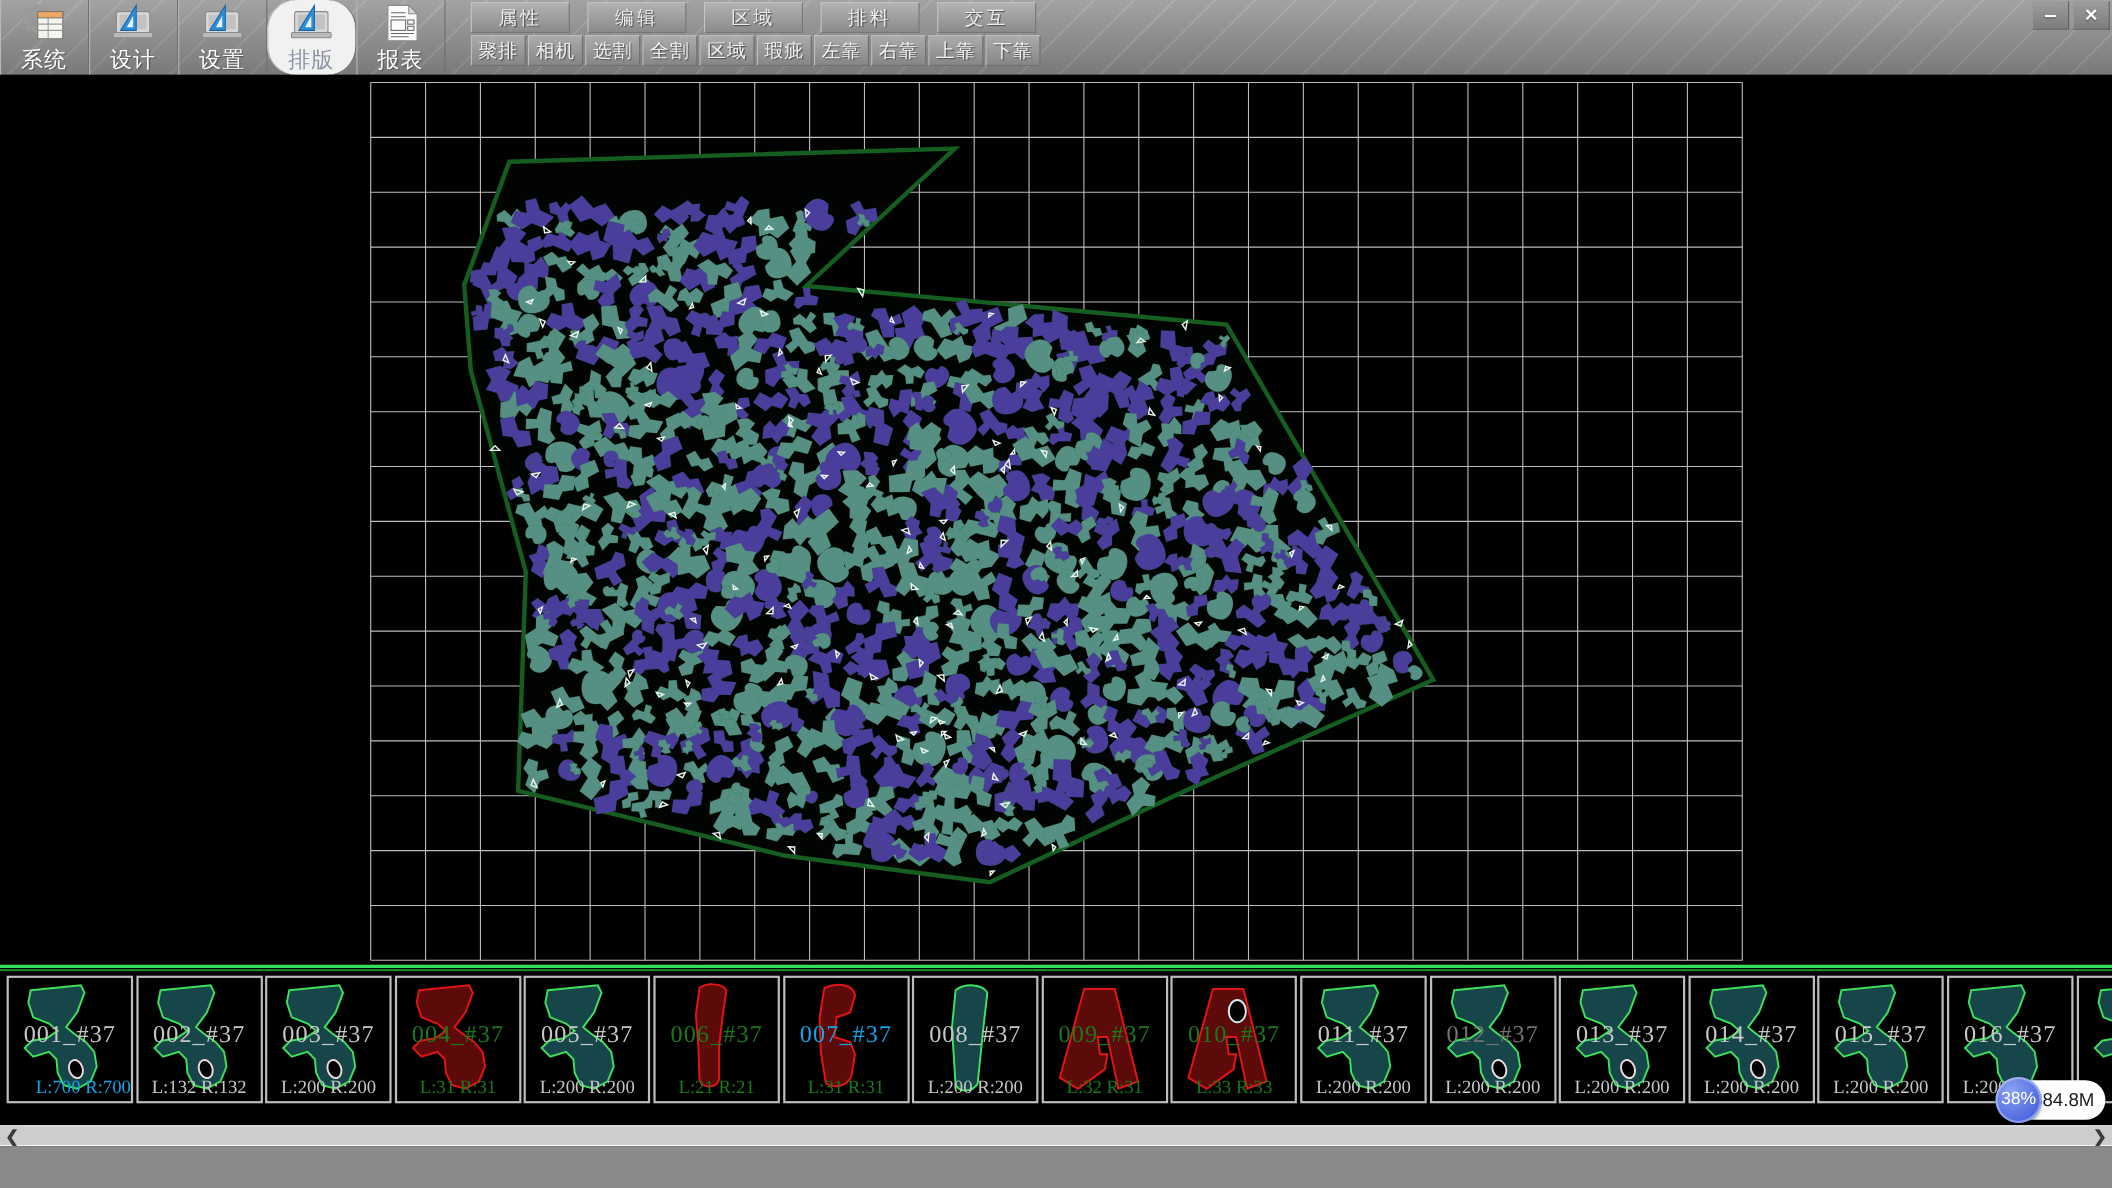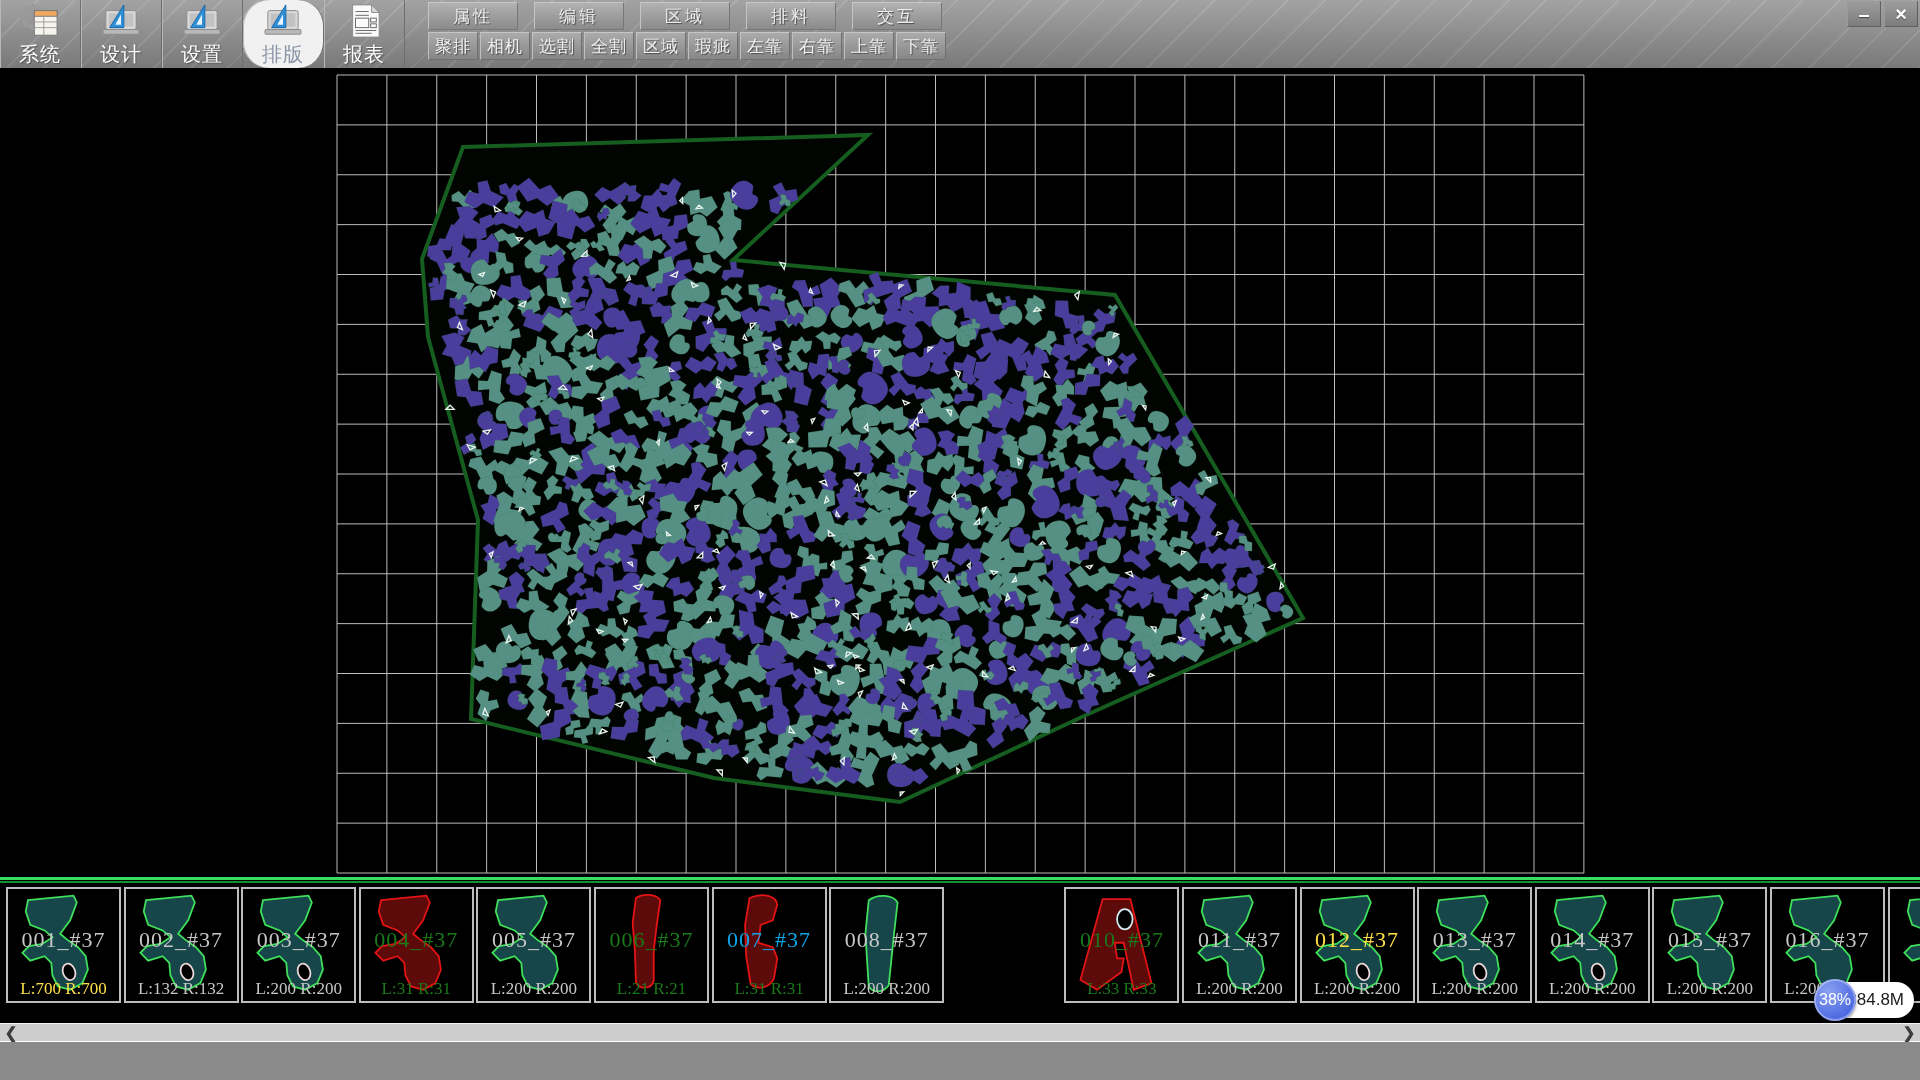--- a/index.html
+++ b/index.html
@@ -1154,21 +1154,21 @@
     <div class="l2"></div>
 </div>
 
 <div class="thumbstrip" id="thumbstrip">
     <div class="thumb-cell" style="left: 6px;">
       <svg viewBox="0 0 100 100" preserveAspectRatio="none">
         <path d="M18,10 L59,6 L62,12 L56,28 L47,40 L53,45 L63,52 L70,60 L72,72 L67,84 L56,90 L45,87 L40,77 L39,66 L33,60 L20,64 L13,57 L19,51 L31,49 L40,43 L33,37 L20,32 L16,20 Z" fill="#16464a" stroke="#3fe05a" stroke-width="1.6"></path>
         <ellipse cx="55" cy="74" rx="5.5" ry="7.5" transform="rotate(-20 55 74)" fill="#000" stroke="#f0d9d9" stroke-width="1.6"></ellipse>
       </svg>
       <div class="thumb-name" style="color: rgb(199, 199, 199);">001_#37</div>
-      <div class="thumb-counts" style="color: #fde047;">L:700 R:700</div>
+      <div class="thumb-counts" style="color: #0ea5e9; text-align: right;">L:700 R:700</div>
     </div>
     <div class="thumb-cell" style="left: 123.6px;">
       <svg viewBox="0 0 100 100" preserveAspectRatio="none">
         <path d="M18,10 L59,6 L62,12 L56,28 L47,40 L53,45 L63,52 L70,60 L72,72 L67,84 L56,90 L45,87 L40,77 L39,66 L33,60 L20,64 L13,57 L19,51 L31,49 L40,43 L33,37 L20,32 L16,20 Z" fill="#16464a" stroke="#3fe05a" stroke-width="1.6"></path>
         <ellipse cx="55" cy="74" rx="5.5" ry="7.5" transform="rotate(-20 55 74)" fill="#000" stroke="#f0d9d9" stroke-width="1.6"></ellipse>
       </svg>
       <div class="thumb-name" style="color: rgb(199, 199, 199);">002_#37</div>
       <div class="thumb-counts" style="color: rgb(199, 199, 199);">L:132 R:132</div>
     </div>
     <div class="thumb-cell" style="left: 241.2px;">
@@ -1207,41 +1207,48 @@
       <div class="thumb-name" style="color: #0ea5e9;">007_#37</div>
       <div class="thumb-counts" style="color: rgb(26, 122, 26);">L:31 R:31</div>
     </div>
     <div class="thumb-cell" style="left: 829.2px;">
       <svg viewBox="0 0 100 100" preserveAspectRatio="none">
         <path d="M34,10 C42,4 56,5 60,12 L57,38 L52,86 C47,93 38,93 34,87 L31,40 Z" fill="#16464a" stroke="#3fe05a" stroke-width="1.6"></path>
       </svg>
       <div class="thumb-name" style="color: rgb(199, 199, 199);">008_#37</div>
       <div class="thumb-counts" style="color: rgb(199, 199, 199);">L:200 R:200</div>
     </div>
+    <div class="thumb-cell" style="left: 946.8px;">
+      <svg viewBox="0 0 100 100" preserveAspectRatio="none">
+        <path d="M33,9 L58,9 L77,84 L61,90 L52,48 L44,48 L46,62 L52,62 L50,74 L28,90 L13,81 Z" fill="#5d0a0a" stroke="#e51414" stroke-width="1.6"></path>
+      </svg>
+      <div class="thumb-name" style="color: rgb(26, 122, 26);">009_#37</div>
+      <div class="thumb-counts" style="color: rgb(26, 122, 26);">L:32 R:31</div>
+    </div>
     <div class="thumb-cell" style="left: 1064.4px;">
       <svg viewBox="0 0 100 100" preserveAspectRatio="none">
         <path d="M33,9 L58,9 L77,84 L61,90 L52,48 L44,48 L46,62 L52,62 L50,74 L28,90 L13,81 Z" fill="#5d0a0a" stroke="#e51414" stroke-width="1.6"></path>
         <ellipse cx="53" cy="27" rx="7" ry="9" transform="rotate(0 53 27)" fill="#000" stroke="#cfe9ef" stroke-width="1.6"></ellipse>
       </svg>
       <div class="thumb-name" style="color: rgb(26, 122, 26);">010_#37</div>
       <div class="thumb-counts" style="color: rgb(26, 122, 26);">L:33 R:33</div>
     </div>
     <div class="thumb-cell" style="left: 1182px; text-decoration: underline;">
       <svg viewBox="0 0 100 100" preserveAspectRatio="none">
         <path d="M18,10 L59,6 L62,12 L56,28 L47,40 L53,45 L63,52 L70,60 L72,72 L67,84 L56,90 L45,87 L40,77 L39,66 L33,60 L20,64 L13,57 L19,51 L31,49 L40,43 L33,37 L20,32 L16,20 Z" fill="#16464a" stroke="#3fe05a" stroke-width="1.6"></path>
       </svg>
       <div class="thumb-name" style="color: rgb(199, 199, 199);">011_#37</div>
       <div class="thumb-counts" style="color: rgb(199, 199, 199);">L:200 R:200</div>
     </div>
     <div class="thumb-cell" style="left: 1299.6px;">
       <svg viewBox="0 0 100 100" preserveAspectRatio="none">
         <path d="M18,10 L59,6 L62,12 L56,28 L47,40 L53,45 L63,52 L70,60 L72,72 L67,84 L56,90 L45,87 L40,77 L39,66 L33,60 L20,64 L13,57 L19,51 L31,49 L40,43 L33,37 L20,32 L16,20 Z" fill="#16464a" stroke="#3fe05a" stroke-width="1.6"></path>
         <ellipse cx="55" cy="74" rx="5.5" ry="7.5" transform="rotate(-20 55 74)" fill="#000" stroke="#f0d9d9" stroke-width="1.6"></ellipse>
       </svg>
-      <div class="thumb-name" style="color: #fde047;">012_#37</div>
+      <div class="thumb-name" style="color: #737373;">012_#37</div>
       <div class="thumb-counts" style="color: rgb(199, 199, 199);">L:200 R:200</div>
     </div>
     <div class="thumb-cell" style="left: 1417.2px;">
       <svg viewBox="0 0 100 100" preserveAspectRatio="none">
         <path d="M18,10 L59,6 L62,12 L56,28 L47,40 L53,45 L63,52 L70,60 L72,72 L67,84 L56,90 L45,87 L40,77 L39,66 L33,60 L20,64 L13,57 L19,51 L31,49 L40,43 L33,37 L20,32 L16,20 Z" fill="#16464a" stroke="#3fe05a" stroke-width="1.6"></path>
         <ellipse cx="55" cy="74" rx="5.5" ry="7.5" transform="rotate(-20 55 74)" fill="#000" stroke="#f0d9d9" stroke-width="1.6"></ellipse>
       </svg>
       <div class="thumb-name" style="color: rgb(199, 199, 199);">013_#37</div>
       <div class="thumb-counts" style="color: rgb(199, 199, 199);">L:200 R:200</div>
     </div>

